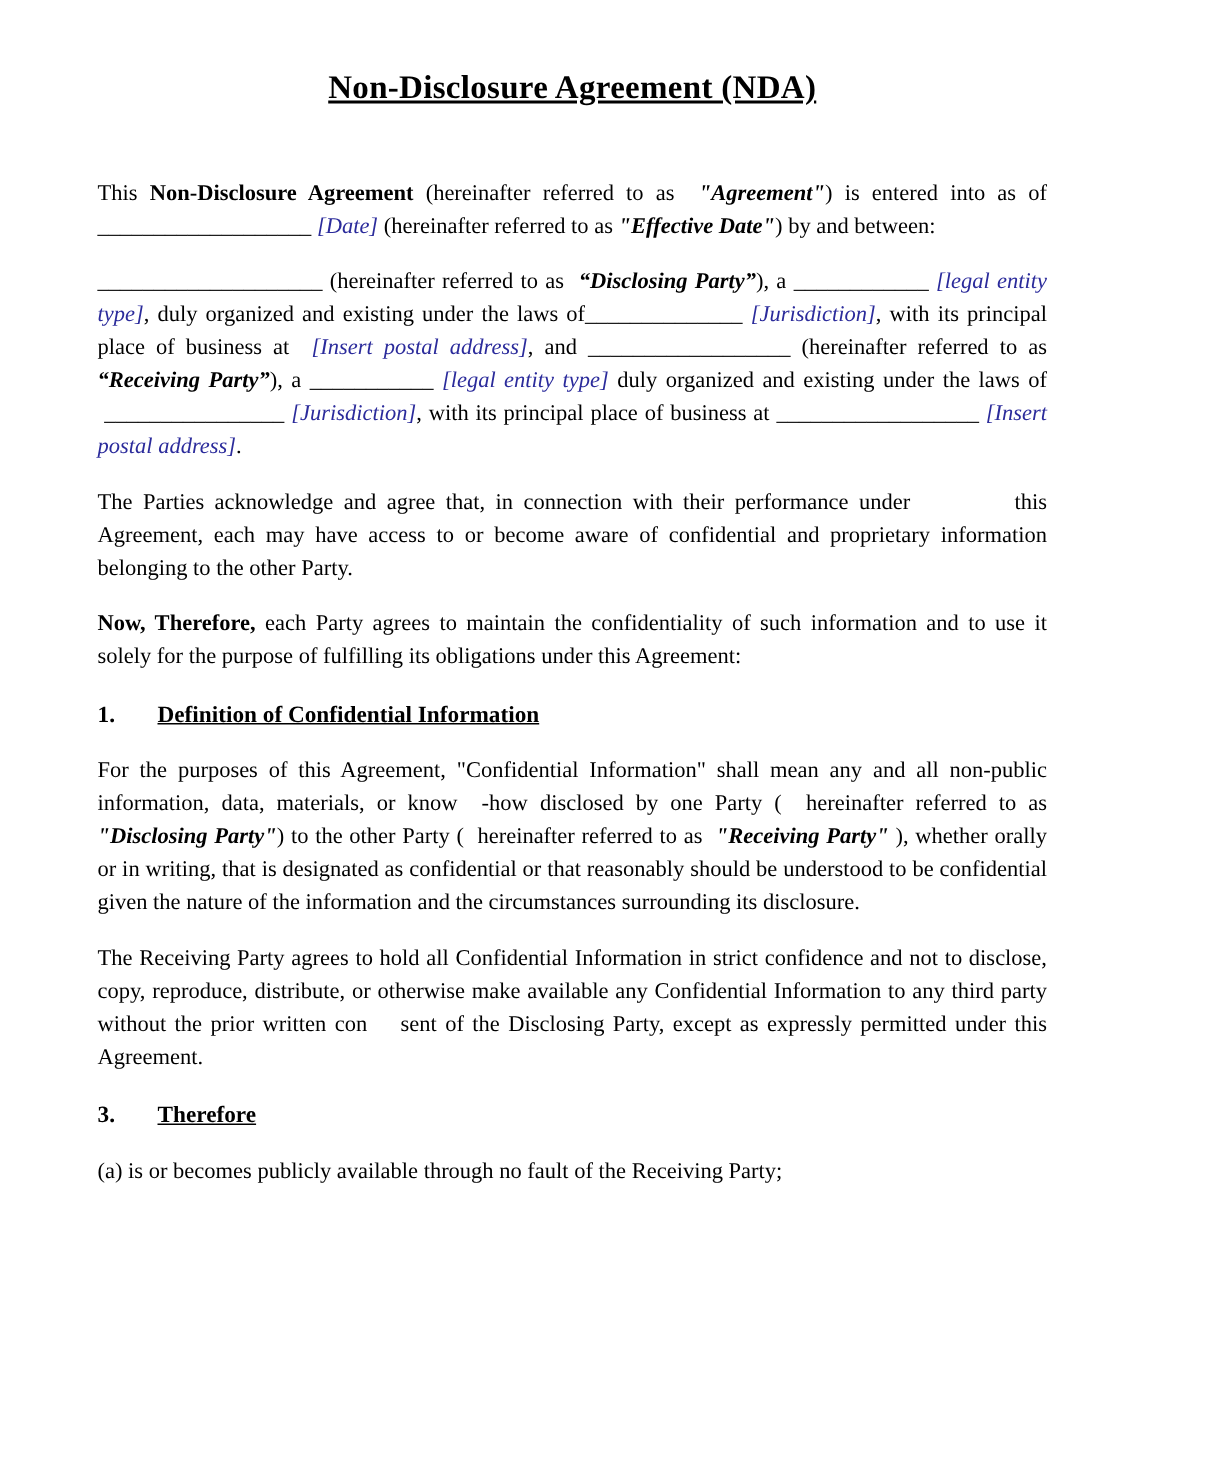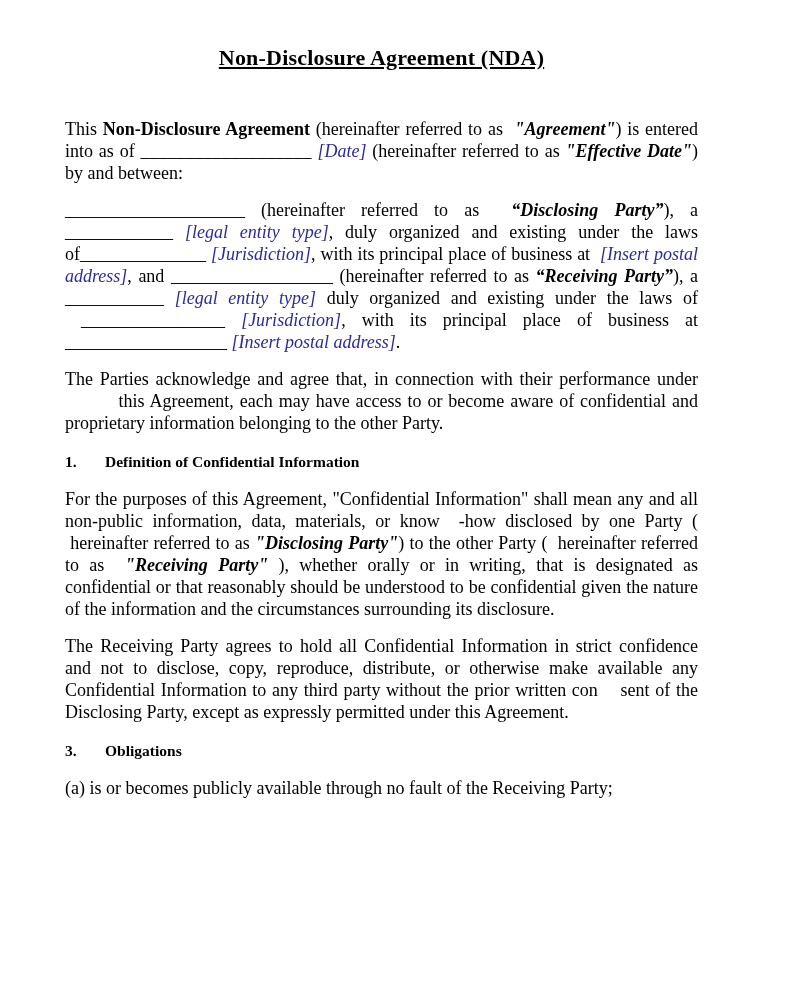--- a/index.html
+++ b/index.html
@@ -21,46 +21,47 @@
     text-align: center;
     font-size: 22px;
     line-height: 28px;
     font-weight: bold;
     text-decoration: underline;
     letter-spacing: 0.2px;
     margin: 0 0 46px 0;
     color: #000000;
   }
   .para {
-    font-size: 18px;
+    font-size: 15px;
     line-height: 22px;
     text-align: justify;
     text-align-last: left;
     margin: 0 0 15px 0;
   }
   .heading {
     font-size: 15.5px;
     line-height: 22px;
     font-weight: bold;
     margin: 17px 0 15px 0;
   }
   .h-num { display: inline-block; width: 40px; }
   .s-b { font-weight: bold; }
   .s-i { font-style: italic; }
-  .s-u { }
+  .s-u { text-decoration: underline; }
   .s-c { color: var(--placeholder-color, #2b2b9b); }
 </style>
 </head>
 <body style="background: rgb(255, 255, 255); color: rgb(0, 0, 0);">
 
 <div class="page">
   <h1 class="doc-title">Non-Disclosure Agreement (NDA)</h1>
   <div>
       <p class="para"><span>This </span><span class="s-b">Non-Disclosure Agreement</span><span> (hereinafter referred to as &nbsp;</span><span class="s-b s-i">"Agreement"</span><span>) is entered into as of </span><span>___________________</span><span> </span><span class="s-i s-c">[Date]</span><span> (hereinafter referred to as </span><span class="s-b s-i">"Effective Date"</span><span>) by and between:</span></p>
       <p class="para"><span>____________________</span><span> (hereinafter referred to as &nbsp;</span><span class="s-b s-i">“Disclosing Party”</span><span>), a </span><span>____________</span><span> </span><span class="s-i s-c">[legal entity type]</span><span>, duly organized and existing under the laws of</span><span>______________</span><span> </span><span class="s-i s-c">[Jurisdiction]</span><span>, with its principal place of business at &nbsp;</span><span class="s-i s-c">[Insert postal address]</span><span>, and </span><span>__________________</span><span> (hereinafter referred to as </span><span class="s-b s-i">“Receiving Party”</span><span>), a </span><span>___________</span><span> </span><span class="s-i s-c">[legal entity type]</span><span> duly organized and existing under the laws of &nbsp;</span><span>________________</span><span> </span><span class="s-i s-c">[Jurisdiction]</span><span>, with its principal place of business at </span><span>__________________</span><span> </span><span class="s-i s-c">[Insert postal address]</span><span>.</span></p>
       <p class="para"><span>The Parties acknowledge and agree that, in connection with their performance under &nbsp;&nbsp;&nbsp;&nbsp;&nbsp;&nbsp;&nbsp;&nbsp; this Agreement, each may have access to or become aware of confidential and proprietary information belonging to the other Party.</span></p>
+      <p class="para"><span class="s-b">Now, Therefore,</span><span> each Party agrees to maintain the confidentiality of such information and to use it solely for the purpose of fulfilling its obligations under this Agreement:</span></p>
       <div class="heading"><span class="h-num">1.</span><span class="s-b s-u">Definition of Confidential Information</span></div>
       <p class="para"><span>For the purposes of this Agreement, "Confidential Information" shall mean any and all non-public information, data, materials, or know &nbsp;-how disclosed by one Party ( &nbsp;hereinafter referred to as </span><span class="s-b s-i">"Disclosing Party"</span><span>) to the other Party ( &nbsp;hereinafter referred to as &nbsp;</span><span class="s-b s-i">"Receiving Party"</span><span> ), whether orally or in writing, that is designated as confidential or that reasonably should be understood to be confidential given the nature of the information and the circumstances surrounding its disclosure.</span></p>
       <p class="para"><span>The Receiving Party agrees to hold all Confidential Information in strict confidence and not to disclose, copy, reproduce, distribute, or otherwise make available any Confidential Information to any third party without the prior written con &nbsp;&nbsp;&nbsp;sent of the Disclosing Party, except as expressly permitted under this Agreement.</span></p>
-      <div class="heading"><span class="h-num">3.</span><span class="s-b s-u">Obligations</span></div>
+      <div class="heading"><span class="h-num">3.</span><span class="s-b s-u">Therefore</span></div>
       <p class="para"><span>(a) is or becomes publicly available through no fault of the Receiving Party;</span></p>
     </div>
 </div>
 
 </body></html>

